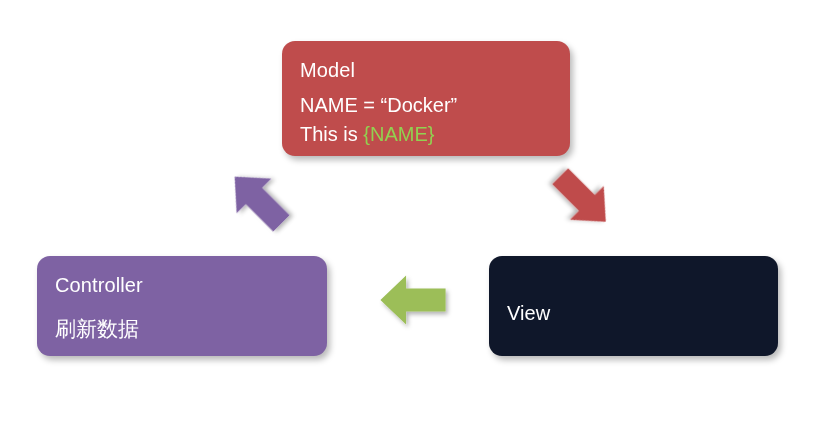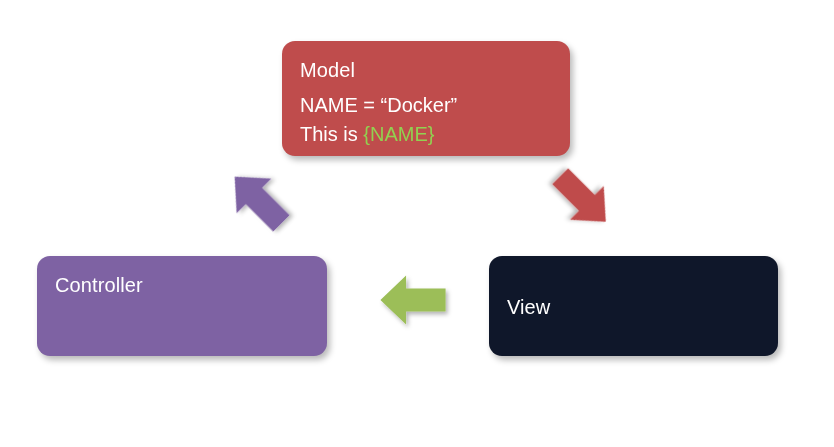--- a/index.html
+++ b/index.html
@@ -32,21 +32,21 @@
     box-shadow: 3px 4px 6px rgba(0,0,0,0.28);
     display: flex;
     flex-direction: column;
     justify-content: flex-start;
   }
   .node-title {
     font-size: 20px;
     line-height: 26px;
     color: #ffffff;
     letter-spacing: 0.1px;
-    margin-bottom: 22px;
+    margin-bottom: 16px;
   }
   .node-line {
     font-size: 20px;
     line-height: 28px;
     color: #ffffff;
     white-space: nowrap;
   }
   .node-line.cjk {
     font-size: 21px;
     line-height: 30px;
@@ -117,20 +117,21 @@
   <div class="node" id="model-box">
     <div class="node-title">Model</div>
     <div class="node-line">NAME = “Docker”</div>
     <div class="node-line">
       <span>This is </span><span class="token-name">{NAME}</span>
     </div>
   </div>
 
   <div class="node" id="controller-box">
     <div class="node-title">Controller</div>
+    <div class="node-line cjk">刷新数据</div>
   </div>
 
   <div class="node" id="view-box">
     <div class="node-title">View</div>
   </div>
 
   <div class="arrow" id="arrow-controller-to-model">
     <svg viewBox="0 0 100 100" width="72" height="72" aria-hidden="true">
       <defs>
         <filter id="sh1" x="-30%" y="-30%" width="170%" height="170%">

